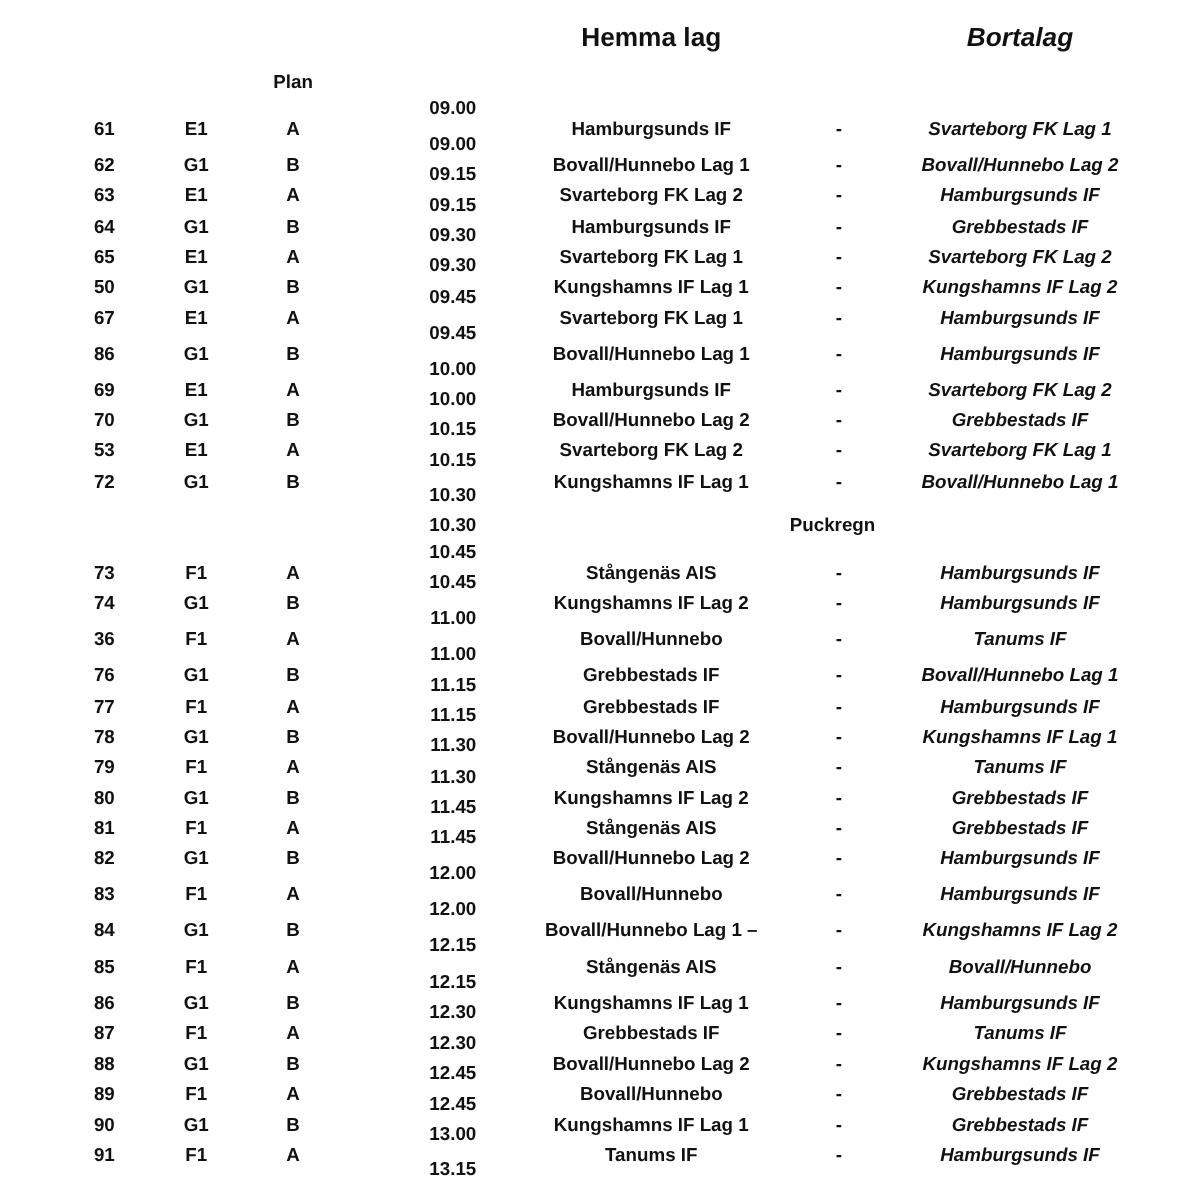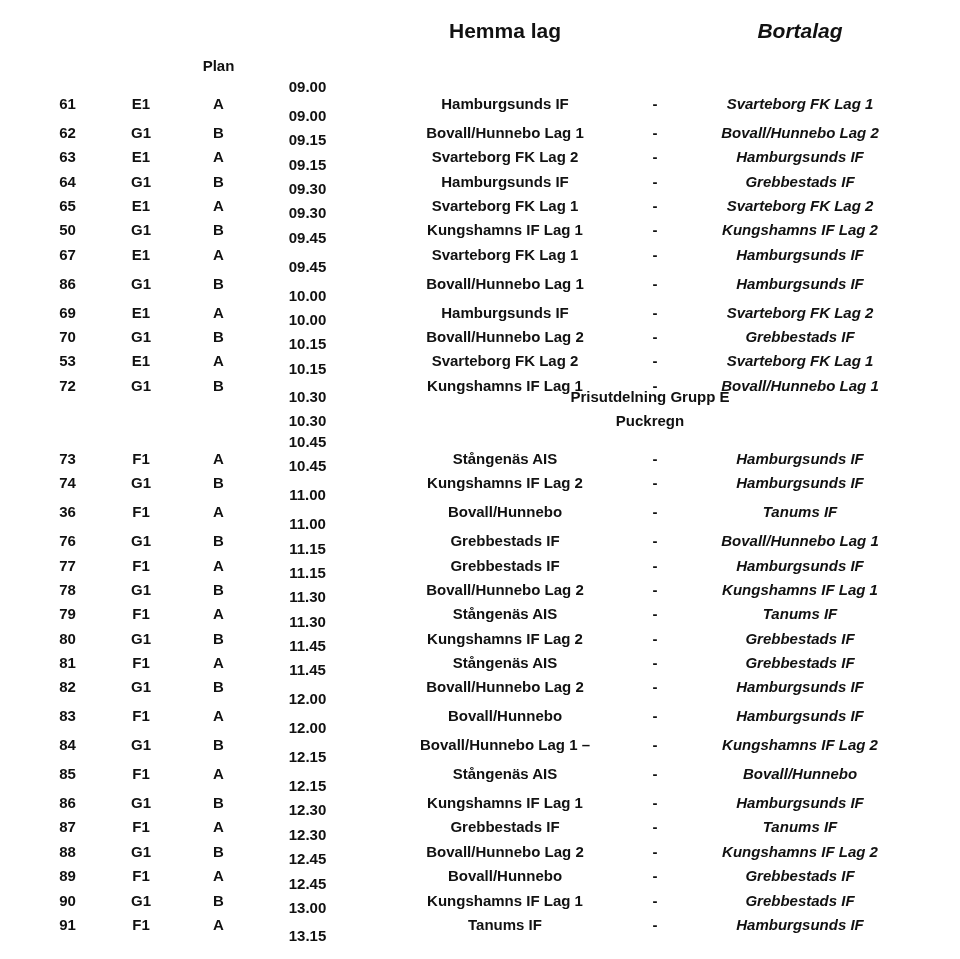--- a/index.html
+++ b/index.html
@@ -12,20 +12,21 @@
     width: 960px;
     height: 959px;
     background: #ffffff;
     color: #111111;
     font-family: "Liberation Sans", sans-serif;
     font-weight: 700;
     font-size: 15px;
     overflow: hidden;
     box-sizing: border-box;
     padding-top: 10px;
+    padding-left: 16px;
   }
   .grid-row {
     display: grid;
     grid-template-columns: 40px 55px 92px 63px 115px 280px 20px 270px;
     align-items: center;
   }
   .cell        { text-align: center; white-space: nowrap; }
   .title-row   { height: 42px; font-size: 21px; }
   .plan-row    { height: 26px; }
   .rows .grid-row { height: 24.4px; }
@@ -35,21 +36,21 @@
   .rows .grid-row:nth-child(9),
   .rows .grid-row:nth-child(17),
   .rows .grid-row:nth-child(18),
   .rows .grid-row:nth-child(25),
   .rows .grid-row:nth-child(26),
   .rows .grid-row:nth-child(27),
   .rows .grid-row:nth-child(28) { margin-top: 4.5px; }
   .col-nr     { grid-column: 2; }
   .col-grupp  { grid-column: 3; }
   .col-plan   { grid-column: 4; }
-  .col-tid    { grid-column: 5; }
+  .col-tid    { grid-column: 5; text-align: right; }
   .col-hemma  { grid-column: 6; }
   .col-sep    { grid-column: 7; }
   .col-borta  { grid-column: 8; font-style: italic; }
   .col-event  { grid-column: 6 / 9; text-align: center; }
 </style>
 </head>
 <body>
 
 <div class="page">
 
@@ -166,21 +167,20 @@
         <div class="cell col-tid">10.15</div>
         <div class="cell col-nr">72</div>
         <div class="cell col-grupp">G1</div>
         <div class="cell col-plan">B</div>
         <div class="cell col-hemma">Kungshamns IF Lag 1</div>
         <div class="cell col-sep">-</div>
         <div class="cell col-borta">Bovall/Hunnebo Lag 1</div>
       </div>
       <div class="grid-row">
         <div class="cell col-tid">10.30</div>
-        <div class="cell col-event">Prisutdelning Grupp E</div>
       </div>
       <div class="grid-row">
         <div class="cell col-tid">10.30</div>
         <div class="cell col-event">Puckregn</div>
       </div>
       <div class="grid-row">
         <div class="cell col-tid">10.45</div>
         <div class="cell col-nr">73</div>
         <div class="cell col-grupp">F1</div>
         <div class="cell col-plan">A</div>

